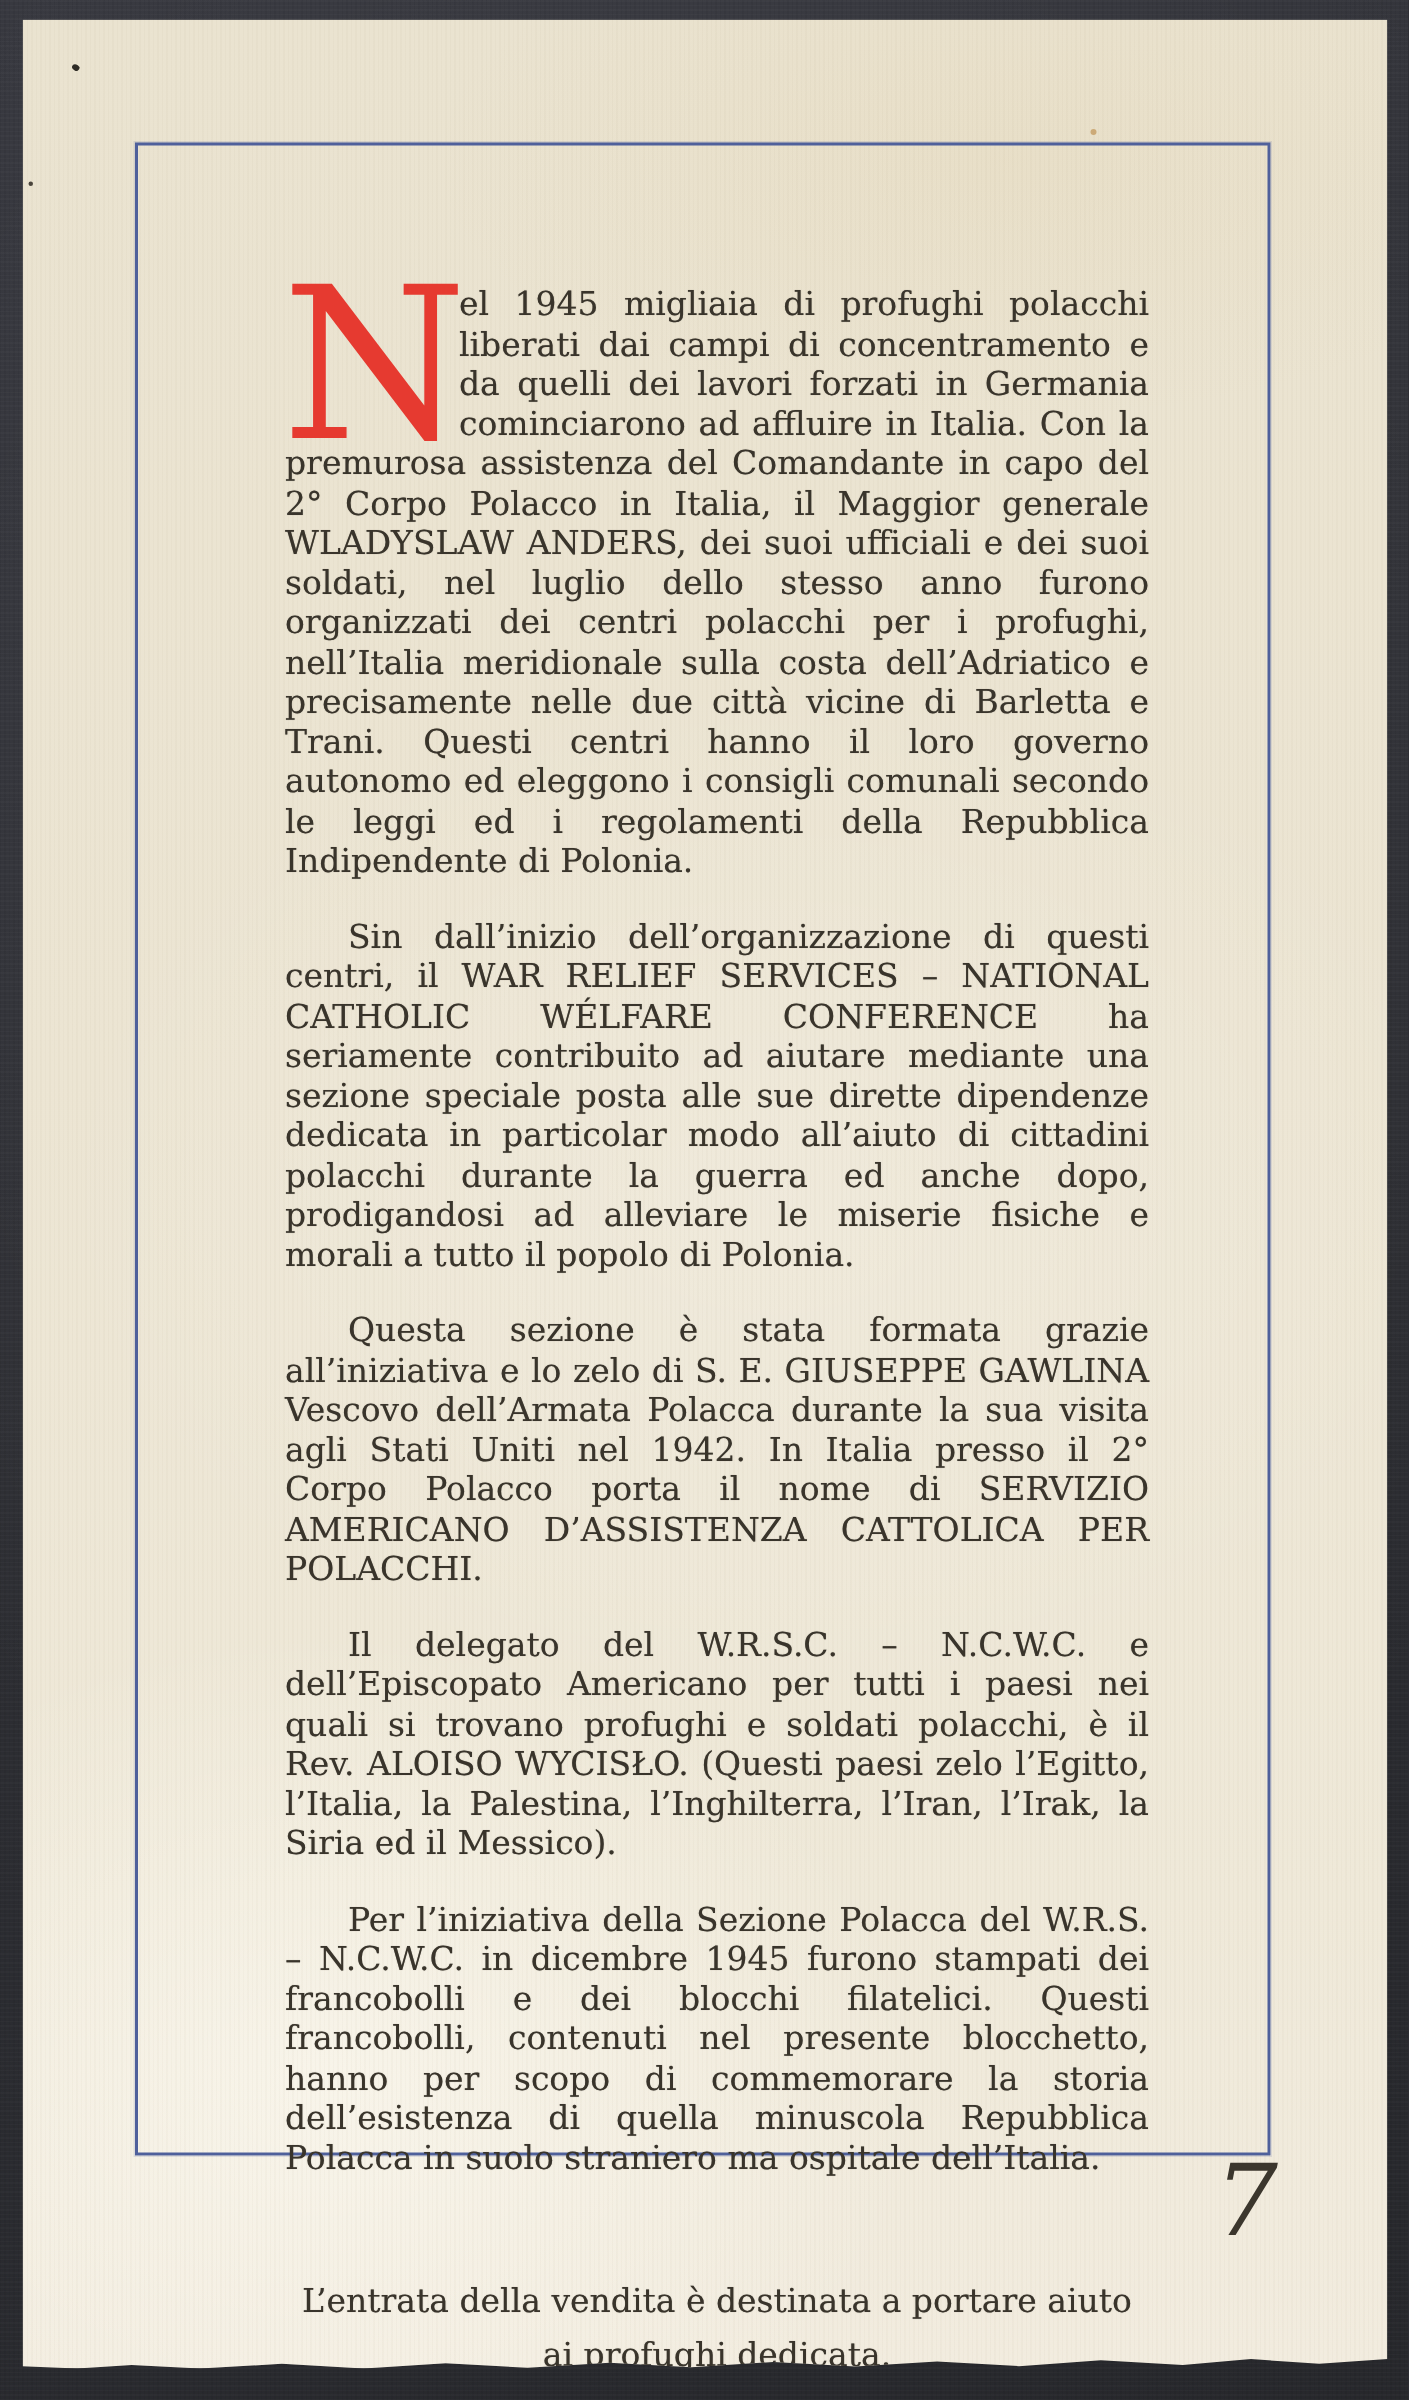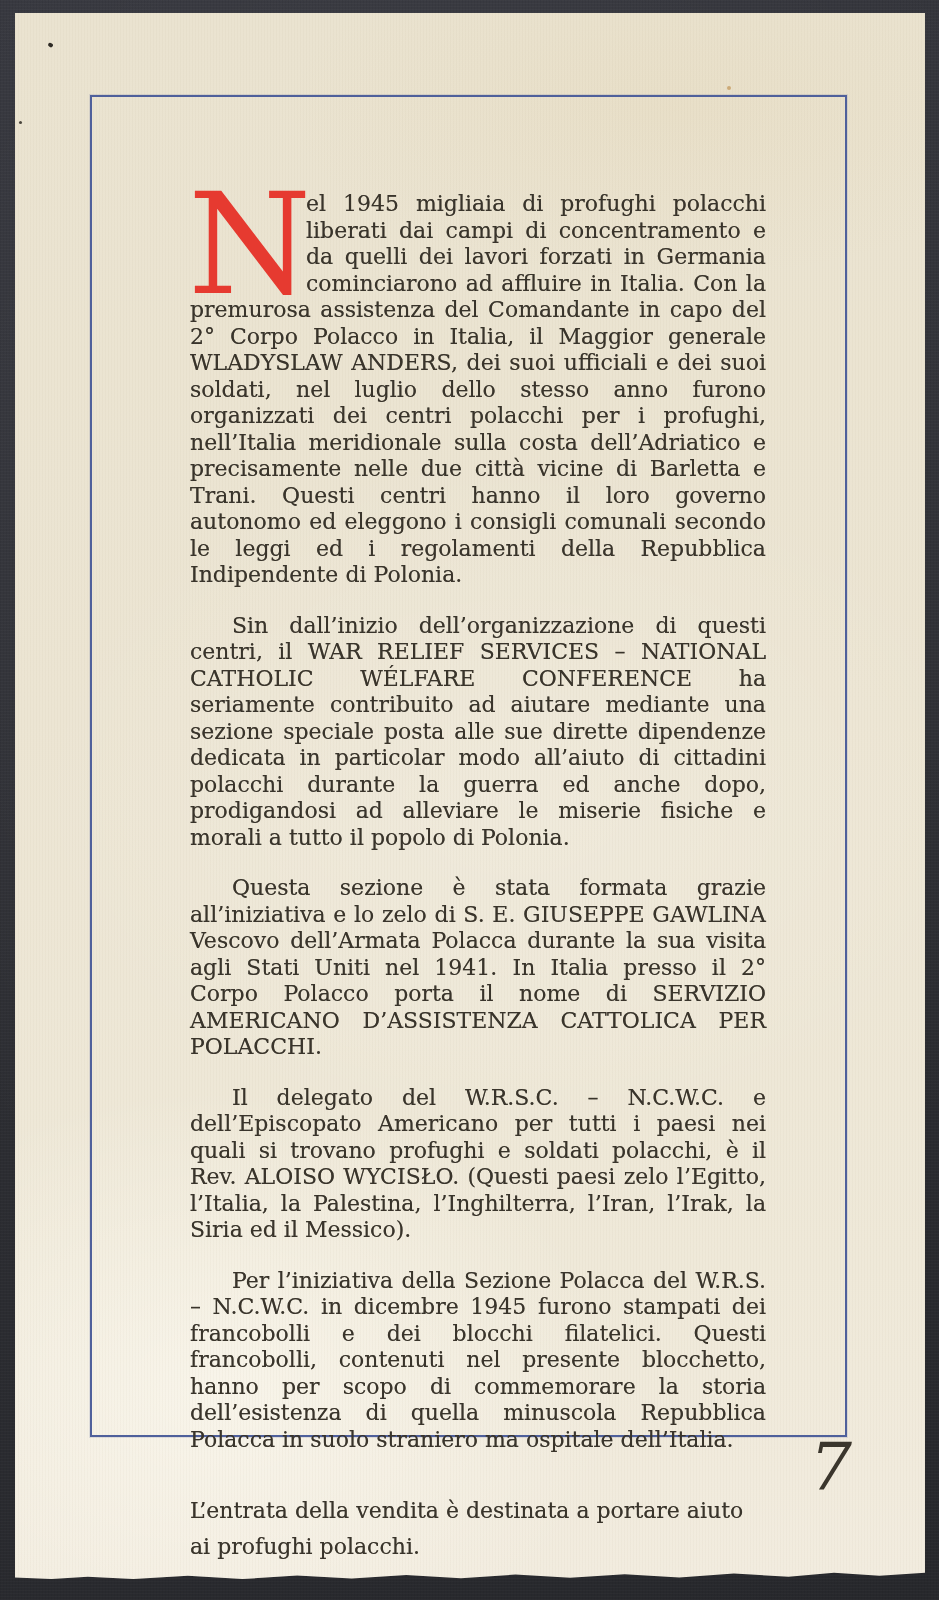--- a/index.html
+++ b/index.html
@@ -59,21 +59,22 @@
   .para.indent { text-indent: 42px; margin-top: 24px; }
   .dropcap {
     float: left;
     width: 110px; height: 106px;
     font-size: 141px; line-height: 106px;
     color: var(--dropcap-red);
     margin: 0 8px 0 -2px;
     text-shadow: none;
   }
   .closing {
-    margin-top: 40px;
+    margin-top: 64px;
+    text-align: center;
     line-height: 36px;
   }
   .closing div { white-space: nowrap; }
   .pagenum {
     position: absolute; left: 795px; top: 1422px;
     font-size: 66px; line-height: 1;
     font-style: italic;
     color: var(--page-number-ink);
   }
   .speck { position: absolute; pointer-events: none; }
@@ -89,29 +90,29 @@
 <div class="scene">
   <div class="paper">
 
     <div class="frame">
       <div class="content">
 
         <p class="para"><span class="dropcap">N</span><span>el 1945 migliaia di profughi polacchi liberati dai campi di concentramento e da quelli dei lavori forzati in Germania cominciarono ad affluire in Italia. Con la premurosa assistenza del Comandante in capo del 2° Corpo Polacco in Italia, il Maggior generale WLADYSLAW ANDERS, dei suoi ufficiali e dei suoi soldati, nel luglio dello stesso anno furono organizzati dei centri polacchi per i profughi, nell’Italia meridionale sulla costa dell’Adriatico e precisamente nelle due città vicine di Barletta e Trani. Questi centri hanno il loro governo autonomo ed eleggono i consigli comunali secondo le leggi ed i regolamenti della Repubblica Indipendente di Polonia.</span></p>
 
         <p class="para indent">Sin dall’inizio dell’organizzazione di questi centri, il WAR RELIEF SERVICES – NATIONAL CATHOLIC WÉLFARE CONFERENCE ha seriamente contribuito ad aiutare mediante una sezione speciale posta alle sue dirette dipendenze dedicata in particolar modo all’aiuto di cittadini polacchi durante la guerra ed anche dopo, prodigandosi ad alleviare le miserie fisiche e morali a tutto il popolo di Polonia.</p>
 
-        <p class="para indent">Questa sezione è stata formata grazie all’iniziativa e lo zelo di S. E. GIUSEPPE GAWLINA Vescovo dell’Armata Polacca durante la sua visita agli Stati Uniti nel 1941. In Italia presso il 2° Corpo Polacco porta il nome di SERVIZIO AMERICANO D’ASSISTENZA CATTOLICA PER POLACCHI.</p>
+        <p class="para indent">Questa sezione è stata formata grazie all’iniziativa e lo zelo di S. E. GIUSEPPE GAWLINA Vescovo dell’Armata Polacca durante la sua visita agli Stati Uniti nel 1942. In Italia presso il 2° Corpo Polacco porta il nome di SERVIZIO AMERICANO D’ASSISTENZA CATTOLICA PER POLACCHI.</p>
 
         <p class="para indent">Il delegato del W.R.S.C. – N.C.W.C. e dell’Episcopato Americano per tutti i paesi nei quali si trovano profughi e soldati polacchi, è il Rev. ALOISO WYCISŁO. (Questi paesi zelo l’Egitto, l’Italia, la Palestina, l’Inghilterra, l’Iran, l’Irak, la Siria ed il Messico).</p>
 
         <p class="para indent">Per l’iniziativa della Sezione Polacca del W.R.S. – N.C.W.C. in dicembre 1945 furono stampati dei francobolli e dei blocchi filatelici. Questi francobolli, contenuti nel presente blocchetto, hanno per scopo di commemorare la storia dell’esistenza di quella minuscola Repubblica Polacca in suolo straniero ma ospitale dell’Italia.</p>
 
         <div class="closing">
           <div>L’entrata della vendita è destinata a portare aiuto</div>
-          <div>ai profughi polacchi.</div>
+          <div>ai profughi dedicata.</div>
         </div>
 
       </div>
     </div>
 
     <div class="pagenum">7</div>
 
     <div class="speck speck1"></div>
     <div class="speck speck2"></div>
     <div class="speck speck3"></div>

